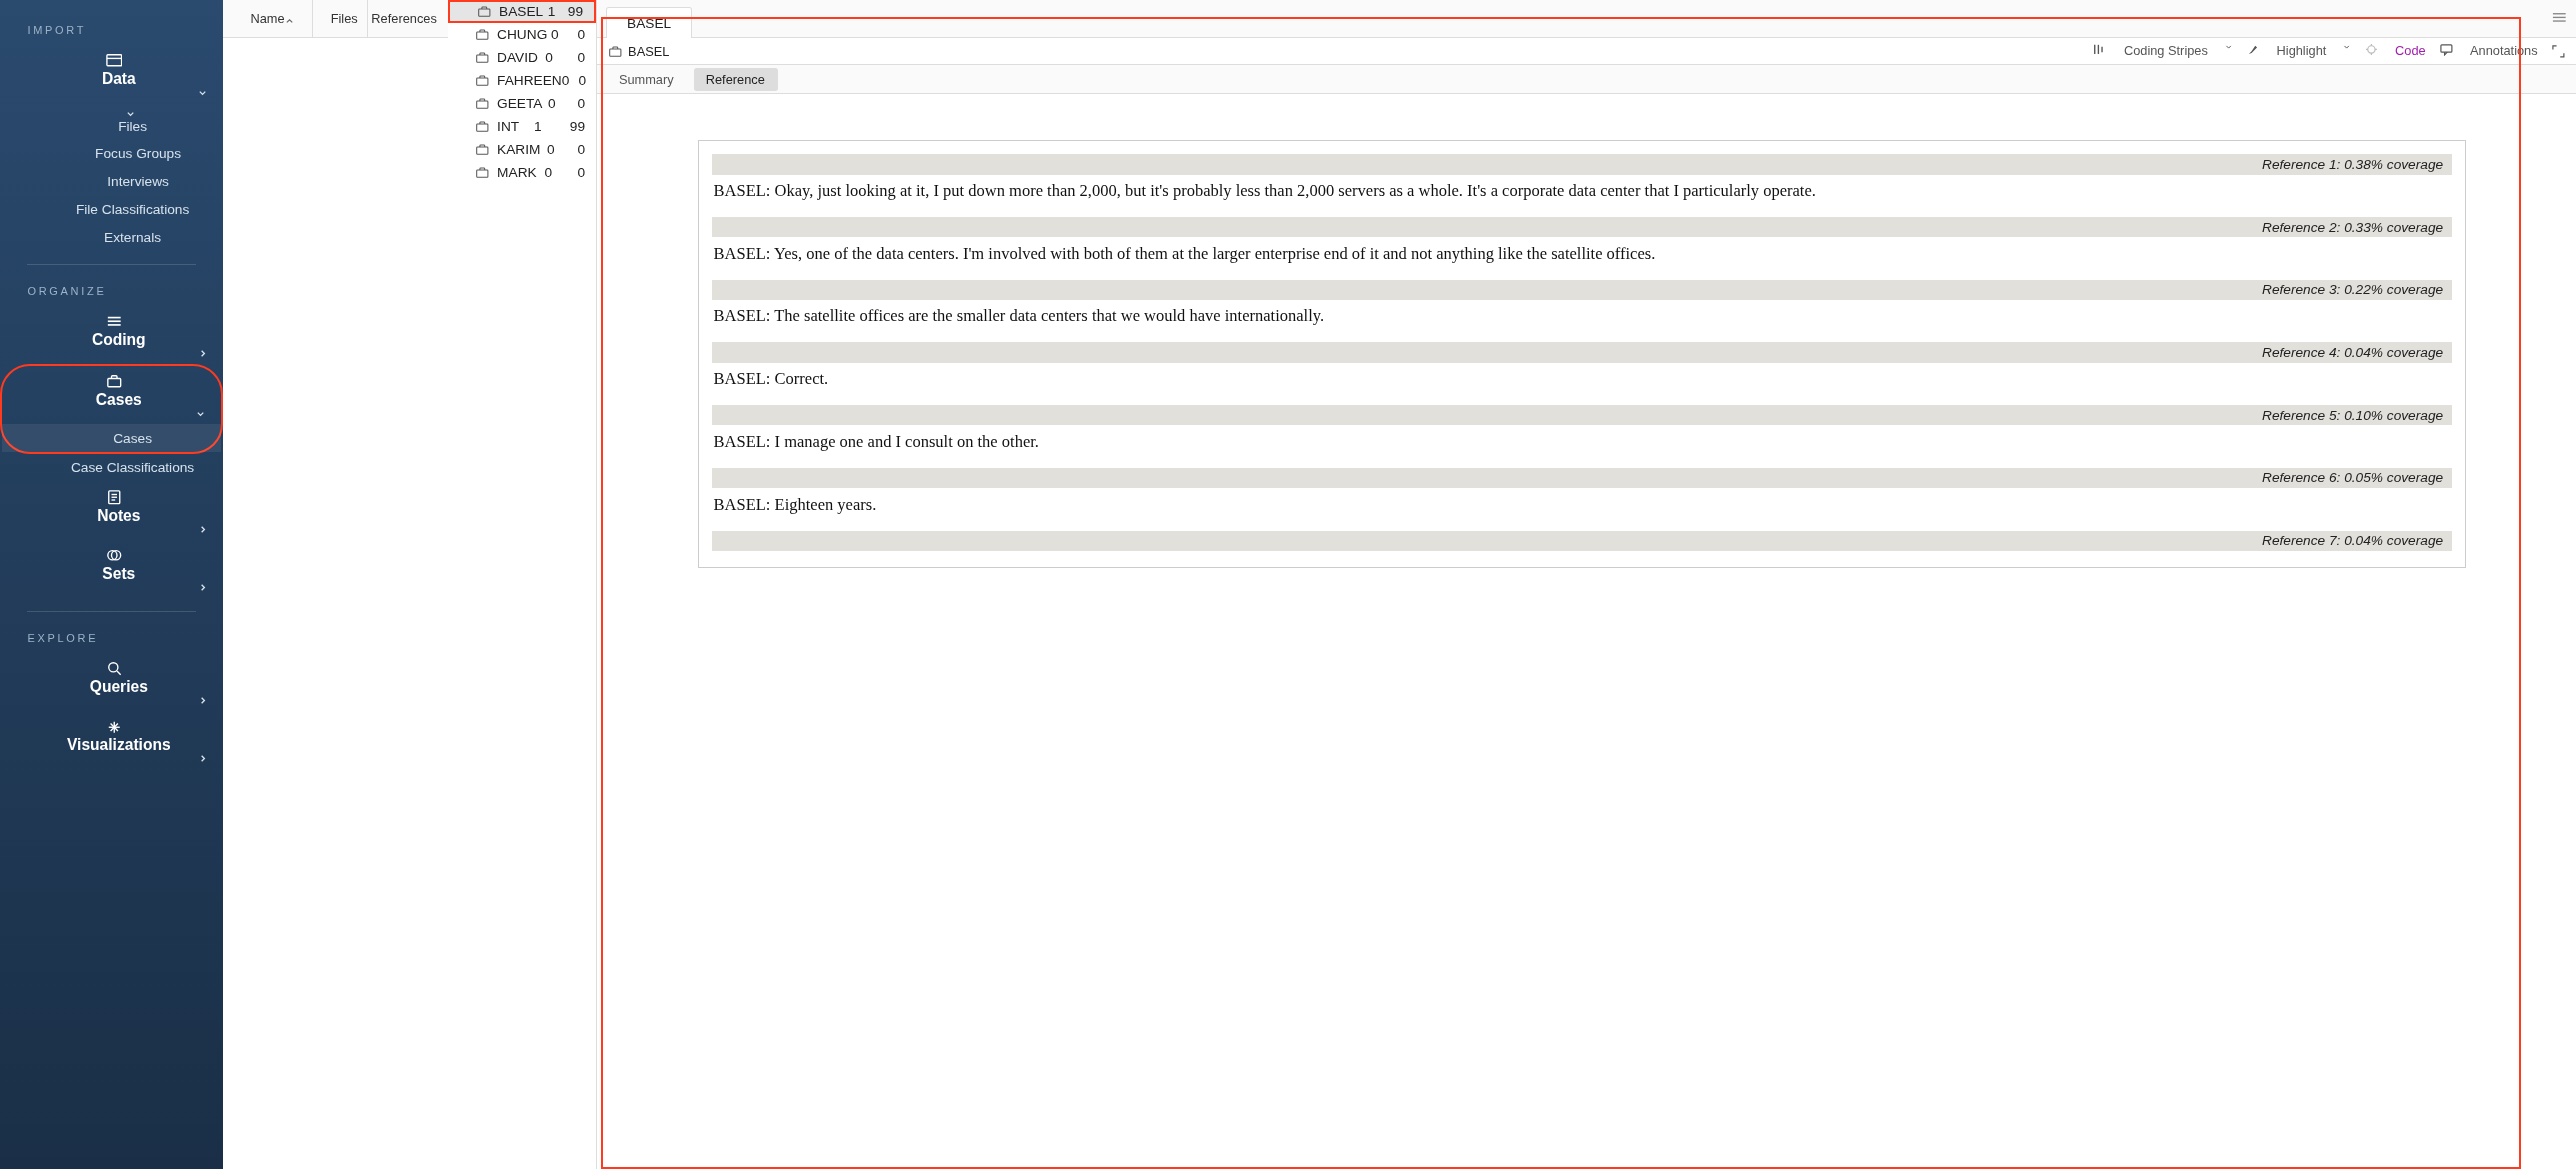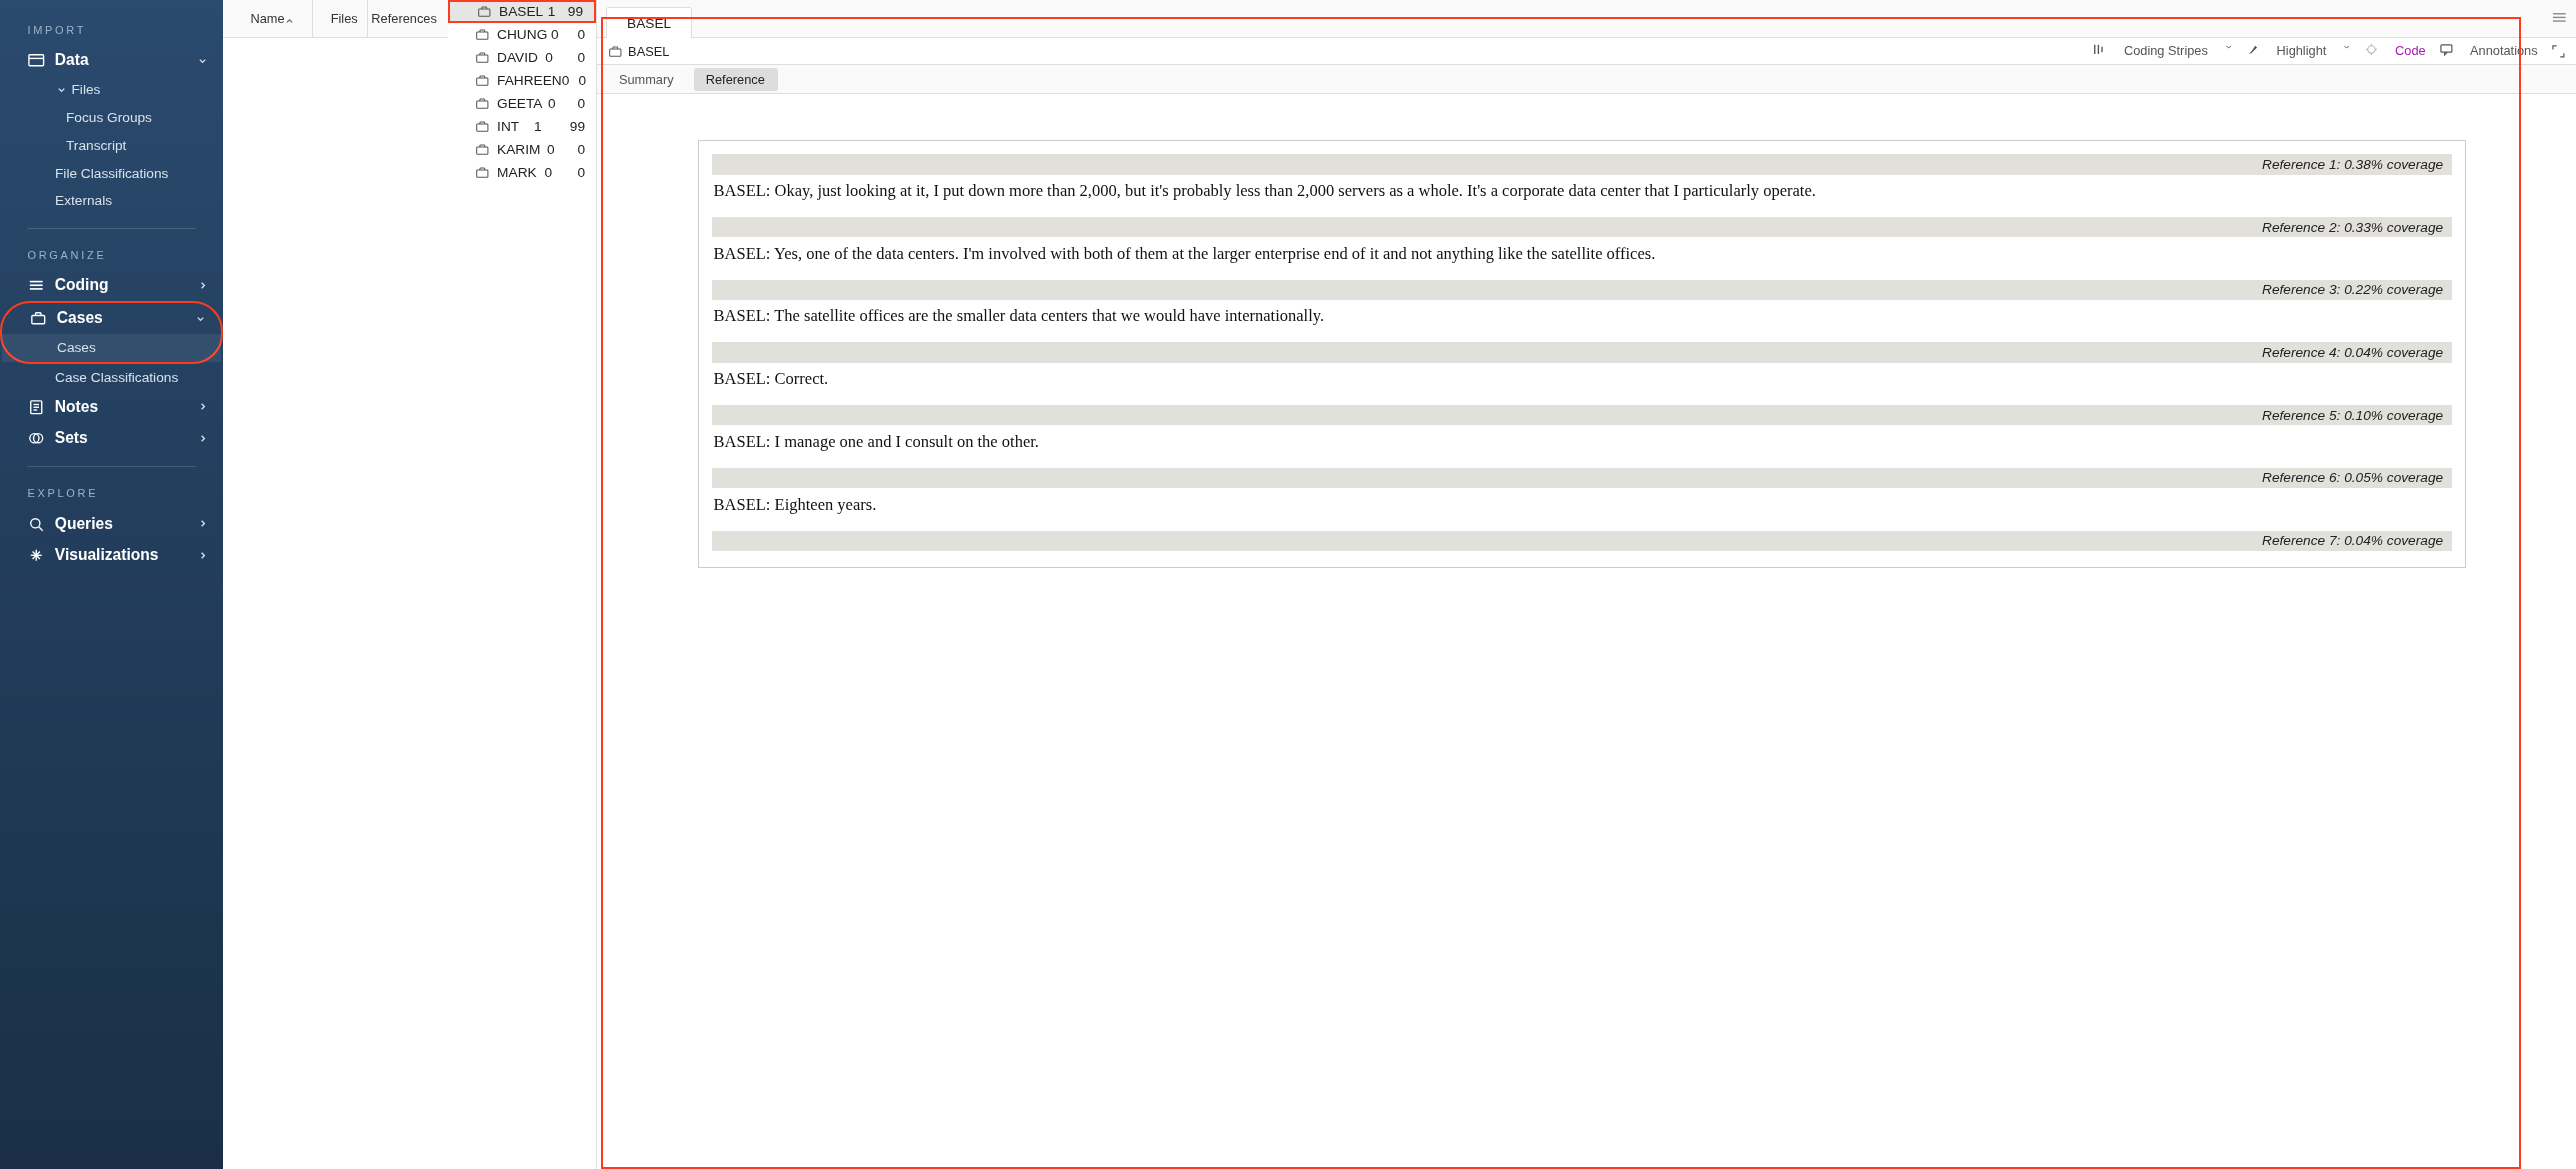--- a/index.html
+++ b/index.html
@@ -2,21 +2,21 @@
 <html style="font-size:14.6px"><head>
 <meta charset="utf-8">
 <style>
 * { box-sizing: border-box; margin: 0; padding: 0; }
 body { font-family: -apple-system, BlinkMacSystemFont, "Segoe UI", Arial, sans-serif; font-size: 12.8px; background: #f5f5f5; overflow: hidden; }
 .app { display: flex; height: 100vh; width: 100vw; }
 
 
 .sidebar { width: 223px; background: linear-gradient(180deg, #2a4a6e 0%, #1a2f47 100%); color: #d7e2ec; display: flex; flex-direction: column; padding-top: 16.5px; font-size: 13.7px; }
 .section-label { font-size: 11px; letter-spacing: 2.7px; color: #9cb3c9; padding: 7.3px 27.4px 9.1px; font-weight: 500; }
-.nav-item { display: flex; align-items: center; padding: 6.4px 12.8px 6.4px 27.4px; cursor: pointer; color: #fff; font-weight: 600; font-size: 15.6px; }
+.nav-item { display: flex; align-items: center; padding: 6.4px 12.8px 6.4px 27.4px; cursor: pointer; color: #fff; font-weight: 600; font-size: 15.6px; flex-direction: column; }
 .nav-item.sub { padding-left: 55px; font-weight: 400; font-size: 13.7px; color: #d7e2ec; }
 .nav-item.sub2 { padding-left: 66px; font-weight: 400; font-size: 13.7px; color: #d7e2ec; }
 .nav-item.selected { background: rgba(255,255,255,0.07); }
 .nav-item .ico { width: 18.3px; height: 18.3px; margin-right: 9.1px; display: inline-flex; align-items: center; justify-content: center; flex-shrink: 0; }
 .nav-item .exp { margin-left: auto; width: 14.6px; display: inline-flex; align-items: center; justify-content: center; color: #d7e2ec; }
 .nav-item .exp-left { width: 12.8px; margin-right: 3.7px; display: inline-flex; align-items: center; justify-content: center; color: #d7e2ec; }
 .divider { height: 0.9px; background: rgba(255,255,255,0.15); margin: 12.8px 27.4px; }
 .highlight-box { border: 2.7px solid #ff3b1f; }
 .highlight-cases { position: relative; border-radius: 30px; }
 
@@ -86,21 +86,21 @@
         <svg width="9.1" height="9.1" viewBox="0 0 10 10" fill="none" stroke="currentColor" stroke-width="1.5">
             <polyline points="2,4 5,7 8,4"></polyline>
           </svg>
       </span>
       <span>Files</span>
     </div>
     <div class="nav-item sub2">
       <span>Focus Groups</span>
     </div>
     <div class="nav-item sub2">
-      <span>Transcript</span>
+      <span>Interviews</span>
     </div>
     <div class="nav-item sub">
       <span>File Classifications</span>
     </div>
     <div class="nav-item sub">
       <span>Externals</span>
     </div>
 
     <div class="divider"></div>
     <div class="section-label">ORGANIZE</div>

